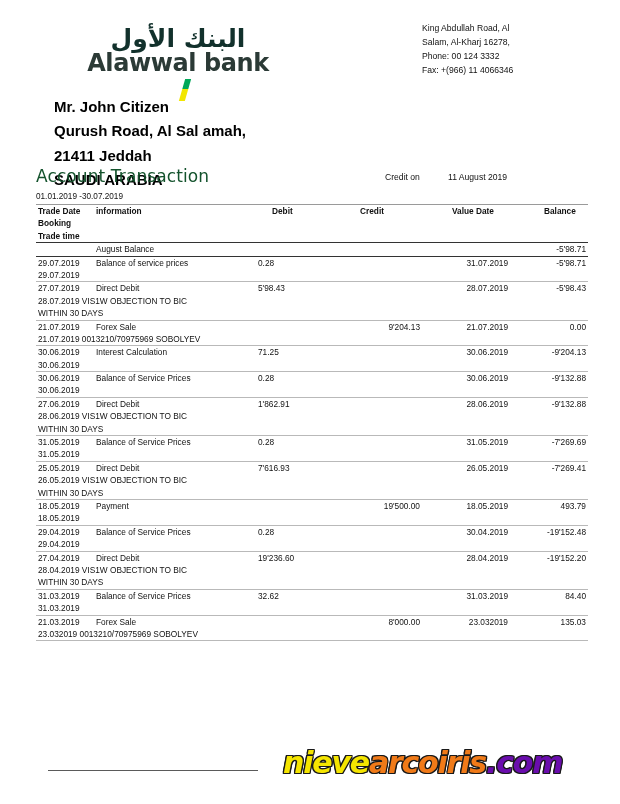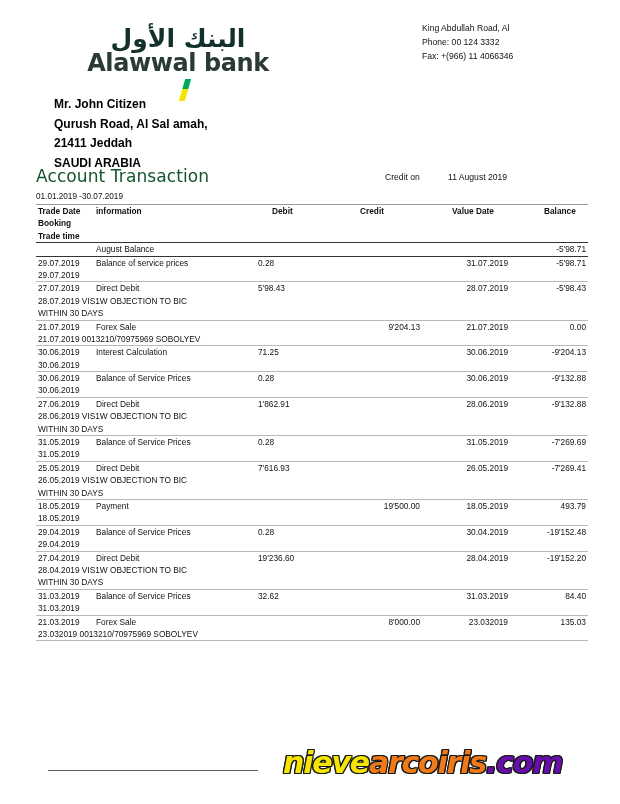--- a/index.html
+++ b/index.html
@@ -74,21 +74,21 @@
     line-height: 1.62;
     color: #111;
     font-weight: 400;
   }
 
   
   .recipient {
     position: absolute;
     left: 54px;
     top: 95px;
-    font-size: 12px;
+    font-size: 15px;
     font-weight: 700;
     line-height: 1.63;
     color: #000;
   }
 
   
   .title-row {
     position: absolute;
     left: 36px;
     right: 28px;
@@ -213,20 +213,21 @@
   <div class="header">
     <div class="logo-block">
       <div class="logo-arabic">البنك الأول</div>
       <div class="logo-latin">
         <span>Alawwal bank</span>
         <span class="logo-slash2"></span>
       </div>
     </div>
     <div class="bank-address">
       <div>King Abdullah Road, Al</div>
+      <div>Salam, Al-Kharj 16278,</div>
       <div>Phone: 00 124 3332</div>
       <div>Fax: +(966) 11 4066346</div>
     </div>
   </div>
 
   <div class="recipient">
     <div>Mr. John Citizen</div>
     <div>Qurush Road, Al Sal amah,</div>
     <div>21411 Jeddah</div>
     <div>SAUDI ARABIA</div>

